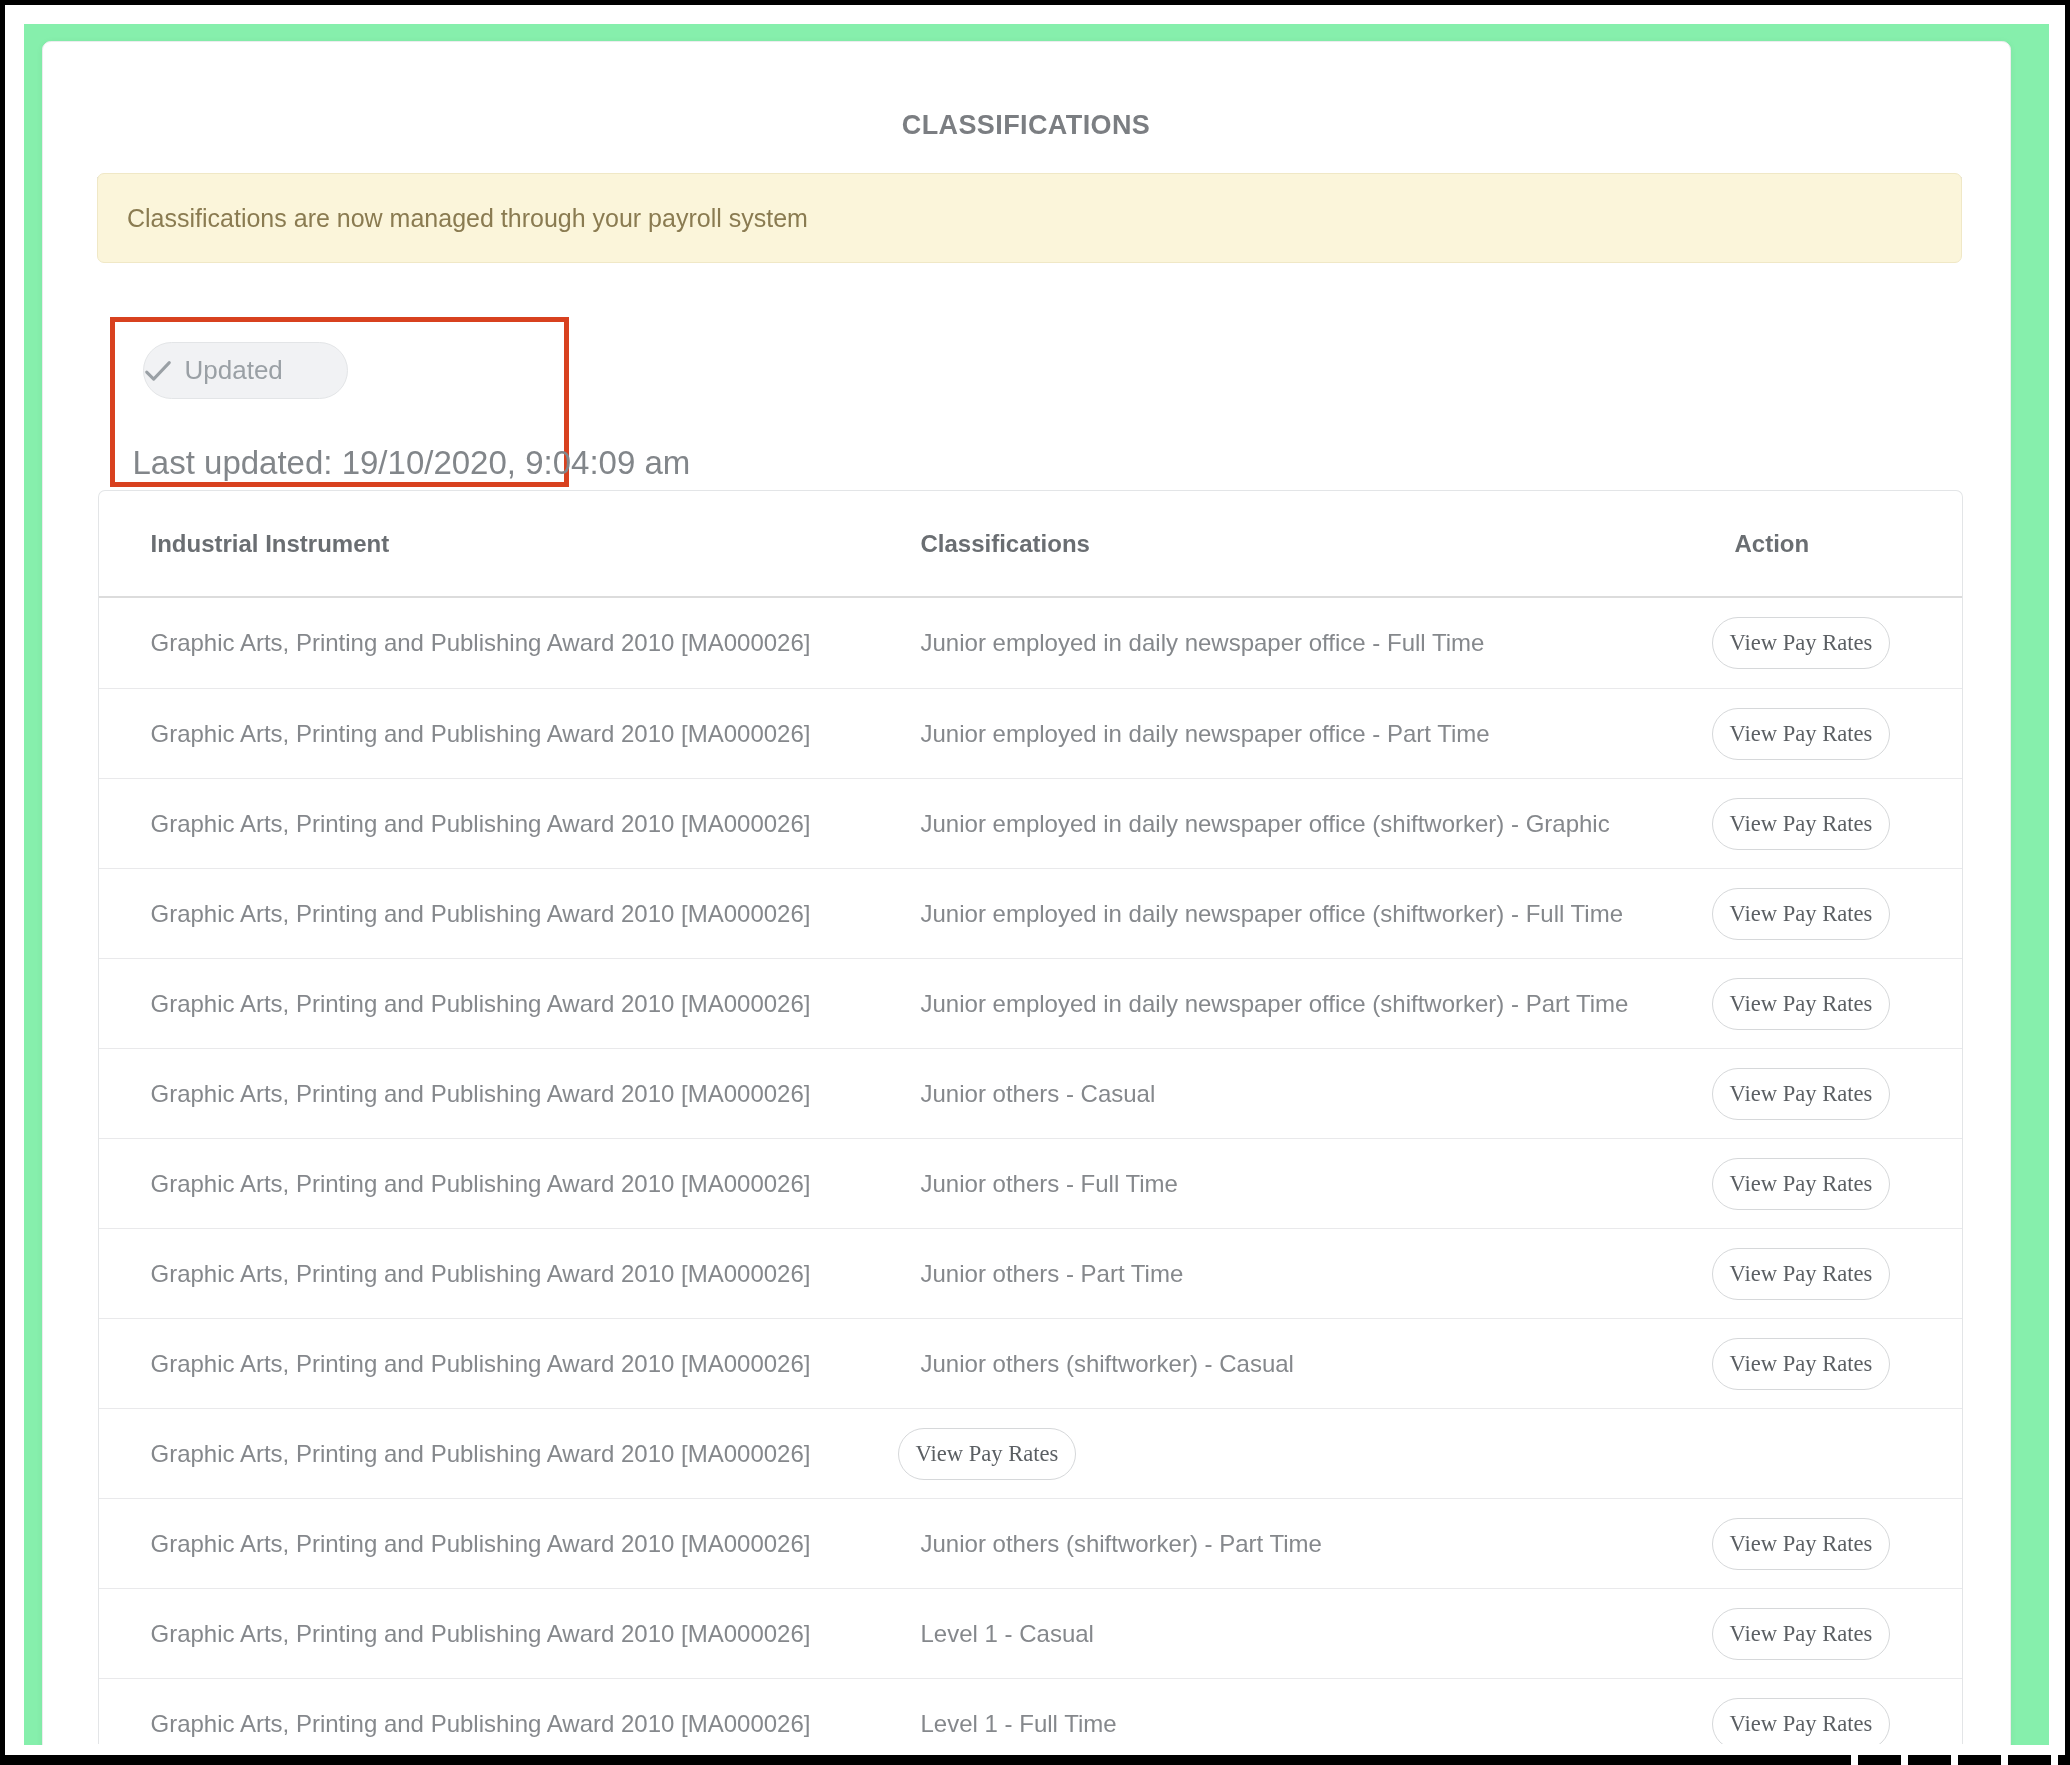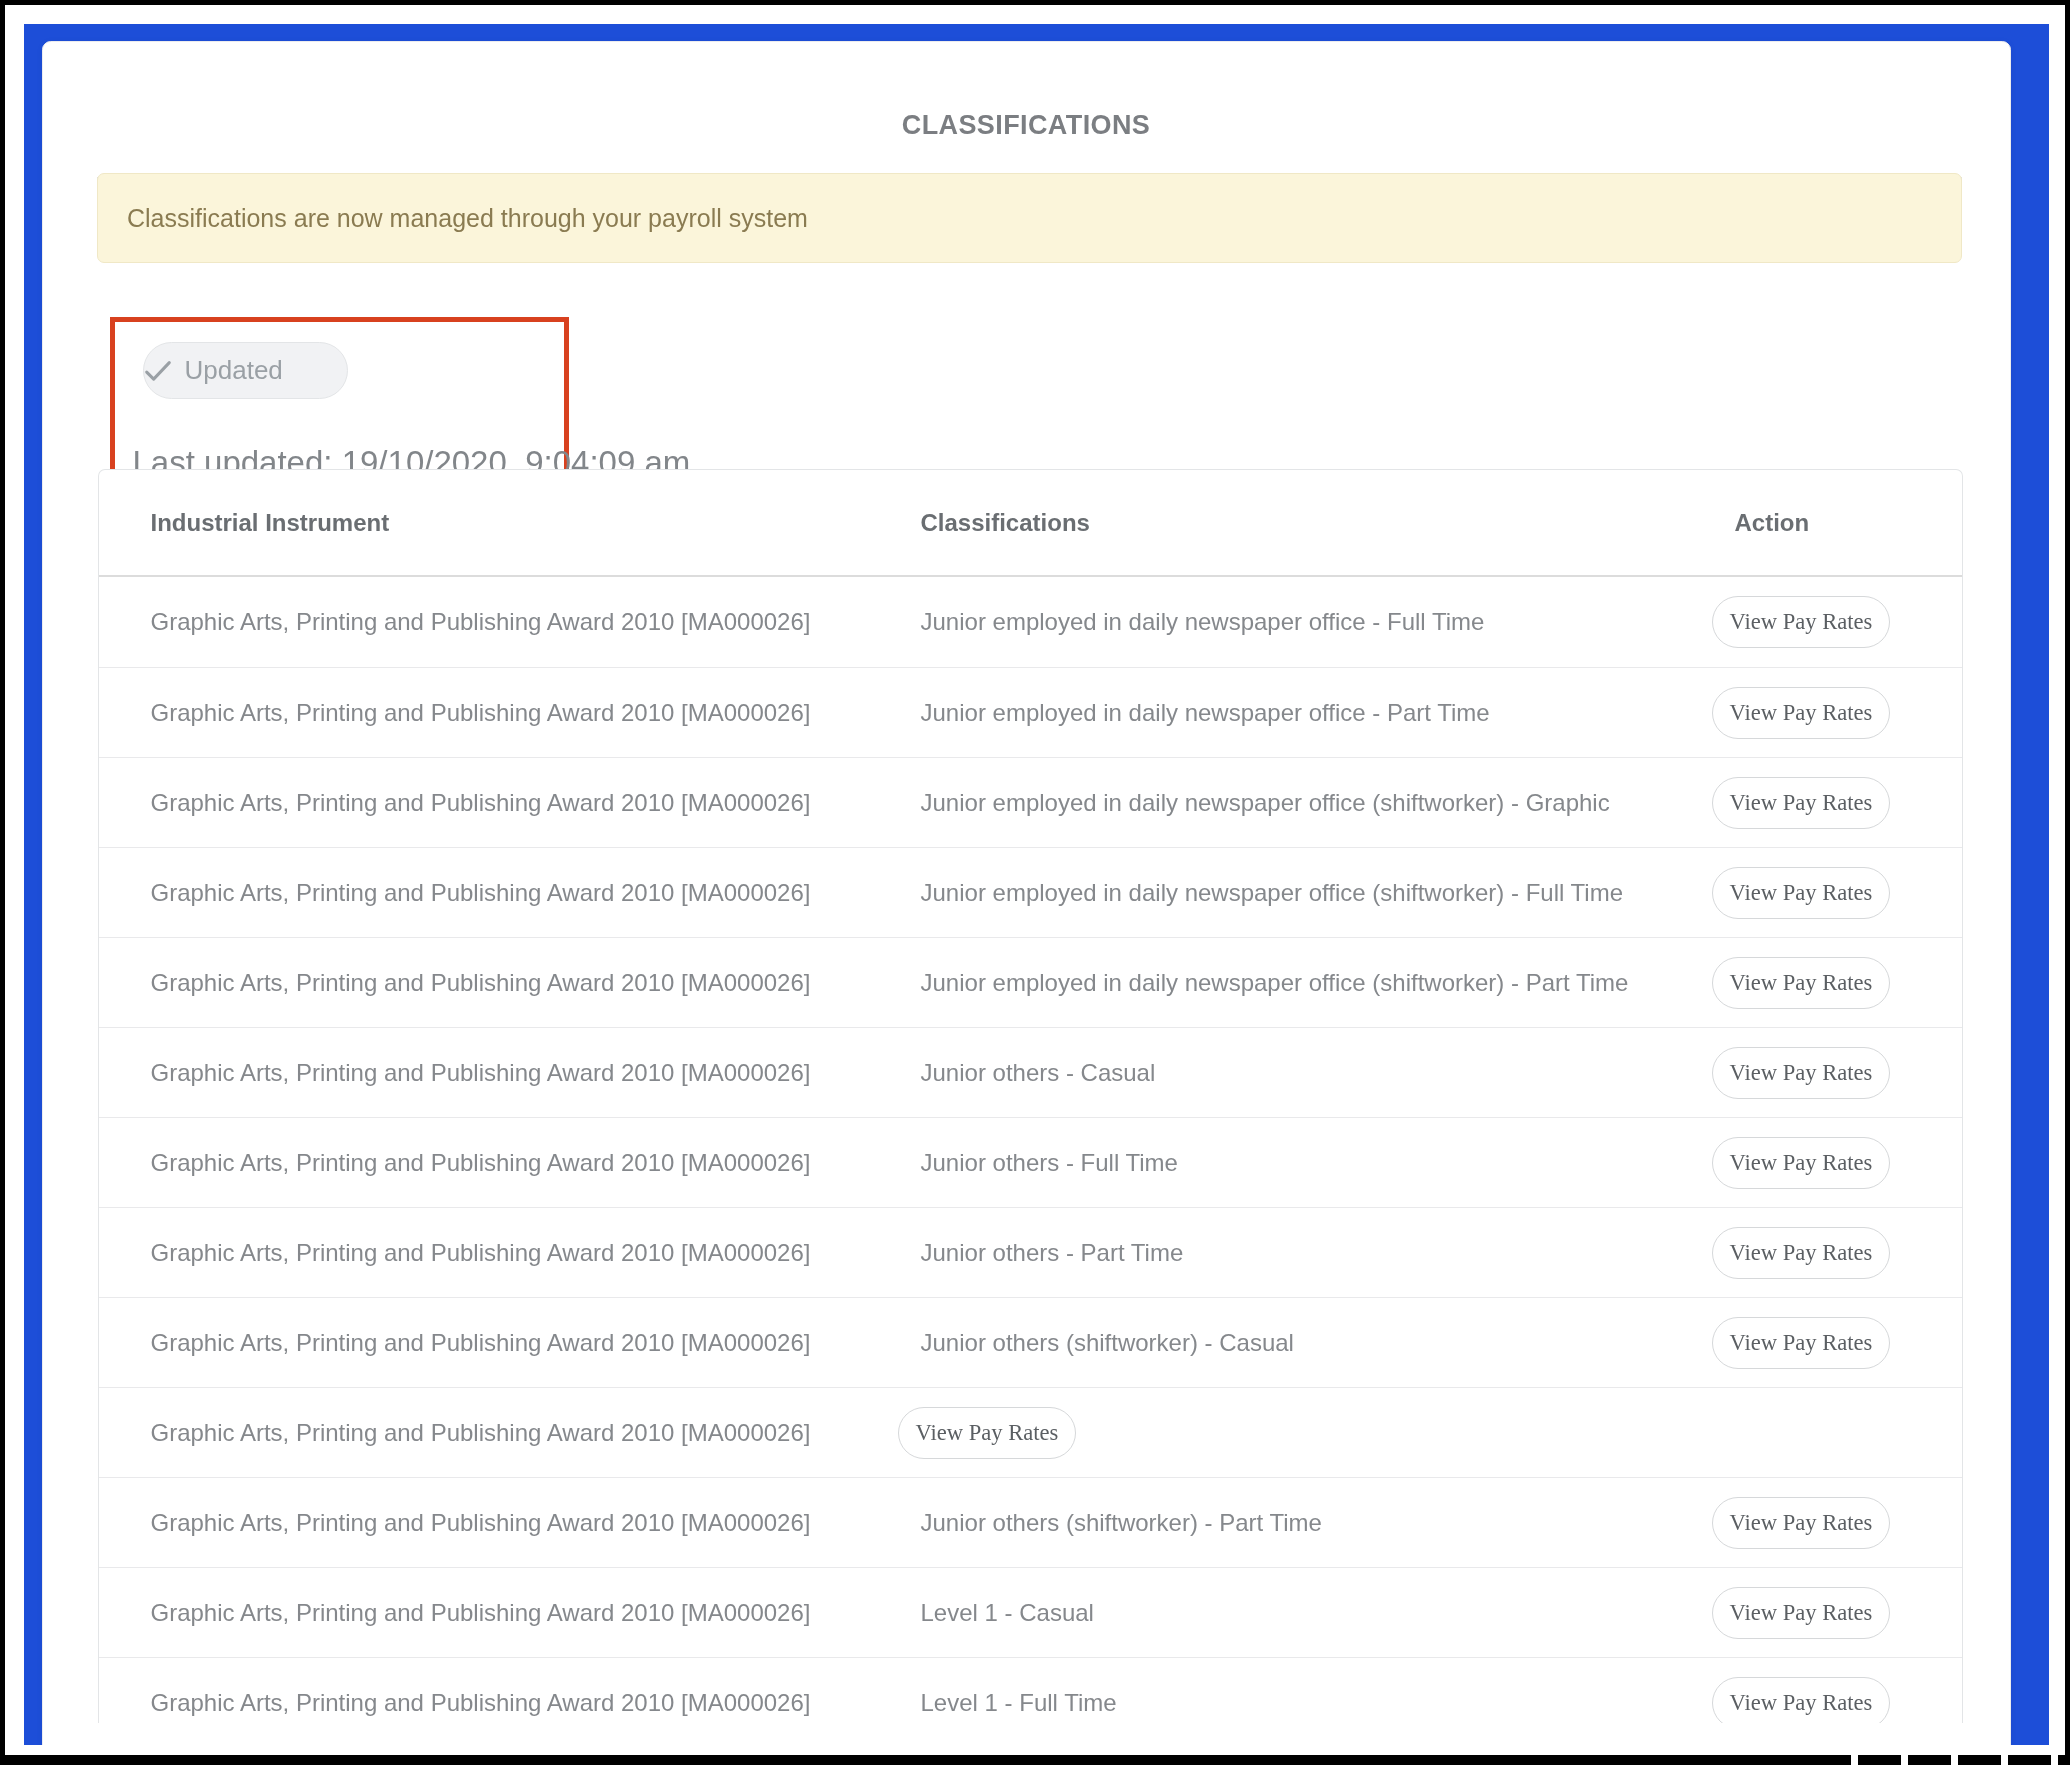--- a/index.html
+++ b/index.html
@@ -16,21 +16,21 @@
   .frame-top    { position:absolute; left:0; top:0; width:2070px; height:5.2px; background:#000; }
   .frame-left   { position:absolute; left:0; top:0; width:5.2px; height:1765px; background:#000; }
   .frame-right  { position:absolute; left:2065px; top:0; width:5.2px; height:1765px; background:#000; }
   .frame-bottom-solid  { position:absolute; left:0; top:1755px; width:1808px; height:9.6px; background:#000; }
   .frame-bottom-dashed { position:absolute; left:1808px; top:1755px; width:262px; height:9.6px;
     background: repeating-linear-gradient(to right, #000 0px, #000 43px, #ffffff 43px, #ffffff 50px); }
 
   
   .app {
     position:absolute; left:23.5px; top:24px; width:2025px; height:1721px;
-    background:#1d4ed8; overflow:hidden;
+    background:#86efac; overflow:hidden;
   }
 
   
   .card {
     position:absolute; left:18px; top:17.4px; width:1969px; height:1782px;
     background:#ffffff; border:0.9px solid #ececee; border-radius:8.7px;
     box-shadow: 0 1.7px 7px rgba(0,0,0,0.05);
   }
   .page-title {
     position:absolute; left:0; top:68px; width:100%;
@@ -60,21 +60,21 @@
     position:absolute; left:90px; top:402px;
     font-size:33px; color:#82868a;
   }
   .annotation-box {
     position:absolute; left:67px; top:275px; width:459px; height:170px;
     border:5.2px solid #d8411f;
   }
 
   
   .table-card {
-    position:absolute; left:55px; top:427px; width:1865px; height:1254px;
+    position:absolute; left:55px; top:448px; width:1865px; height:1254px;
     background:#ffffff; border:0.9px solid #e3e5e7; border-bottom:0;
     border-radius:7px 7px 0 0; overflow:hidden;
   }
   .thead {
     display:grid; grid-template-columns:770px 814px 1fr;
     align-items:center; height:107px; padding:0 52px;
     border-bottom:2.6px solid #dcdcdc;
   }
   .th { font-size:24px; font-weight:bold; color:#6a6e72; }
   .trow {

